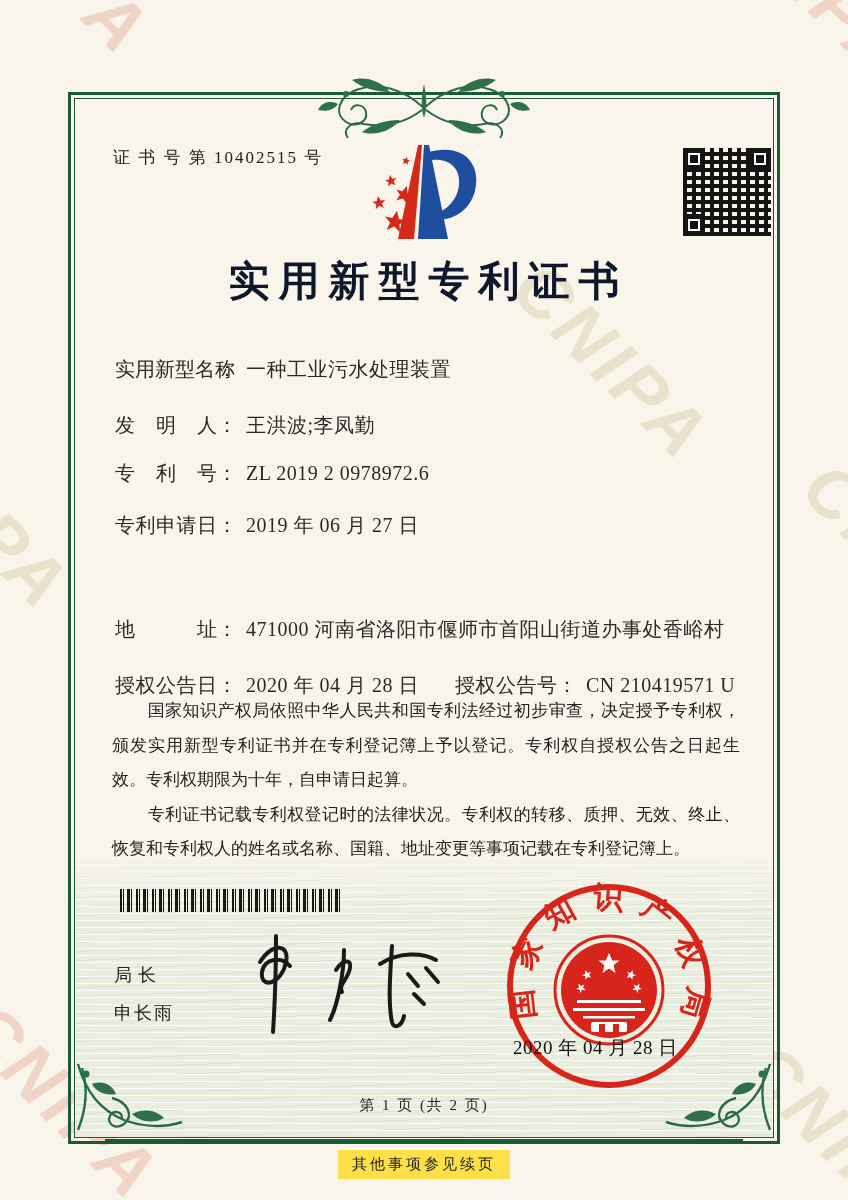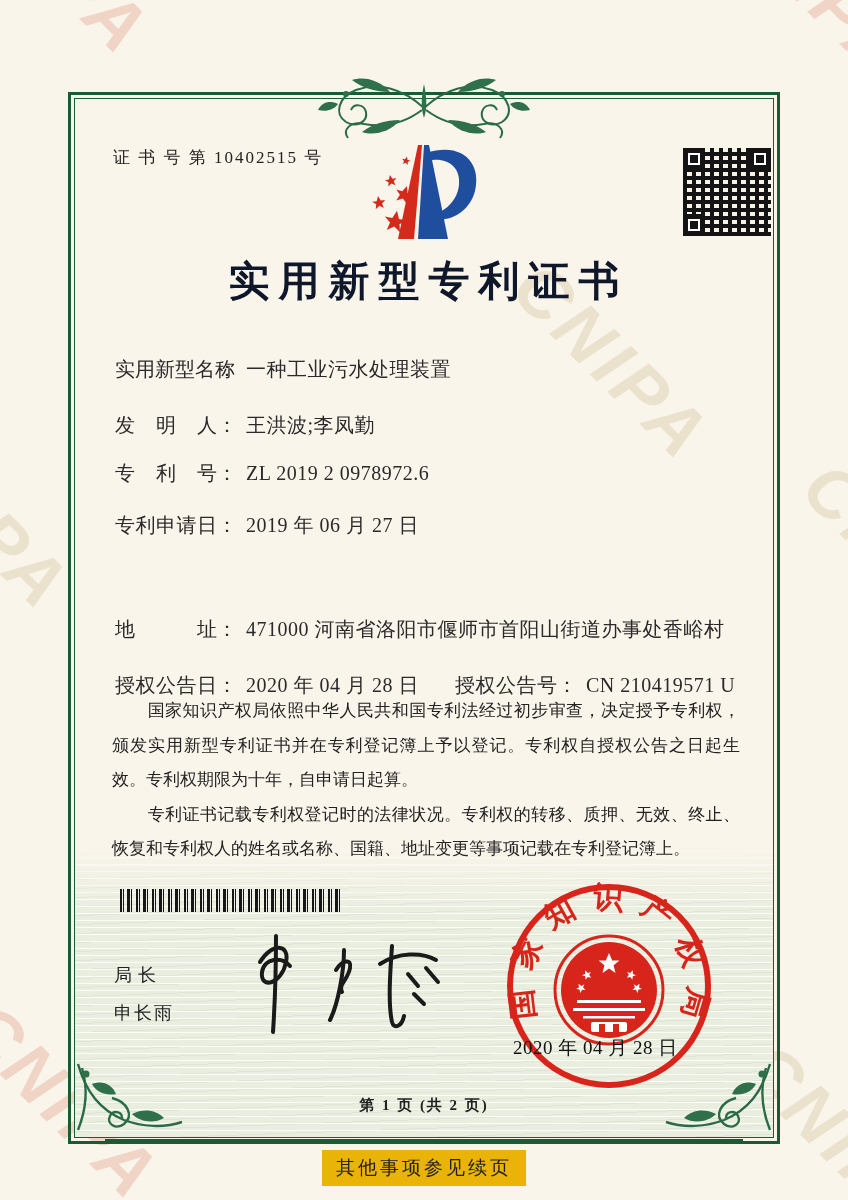--- a/index.html
+++ b/index.html
@@ -64,23 +64,23 @@
         #161616 11px 12px,transparent 12px 16px);}
   #signoff-title{position:absolute;left:114px;top:963px;font-size:18px;letter-spacing:6px;color:#222;z-index:3;}
   #signoff-name{position:absolute;left:114px;top:1001px;font-size:18px;letter-spacing:2px;color:#222;z-index:3;}
   #signature{position:absolute;left:232px;top:928px;z-index:3;}
 
   #seal{position:absolute;left:503px;top:880px;z-index:3;}
   #seal-date{position:absolute;left:513px;top:1035px;font-size:19px;color:#111;
       letter-spacing:0.5px;z-index:4;white-space:nowrap;}
 
   #page-num{position:absolute;left:68px;top:1096px;width:712px;text-align:center;
-      font-size:15px;letter-spacing:2px;color:#222;z-index:3;font-weight:bold;}
+      font-size:15px;letter-spacing:2px;color:#222;z-index:3;}
   #cont-note{position:absolute;left:50%;top:1150px;transform:translateX(-50%);
-      background:#eab308;padding:5px 14px;font-size:19px;letter-spacing:3px;color:#222;z-index:3;
+      background:#fde047;padding:5px 14px;font-size:15px;letter-spacing:3px;color:#222;z-index:3;
       white-space:nowrap;}
 </style>
 </head>
 <body>
 
 <div id="page">
 
   <div class="wm pink" style="left:-70px;top:-85px;">CNIPA</div>
   <div class="wm pink" style="left:690px;top:-60px;">CNIPA</div>
   <div class="wm tan" style="left:490px;top:320px;">CNIPA</div>

